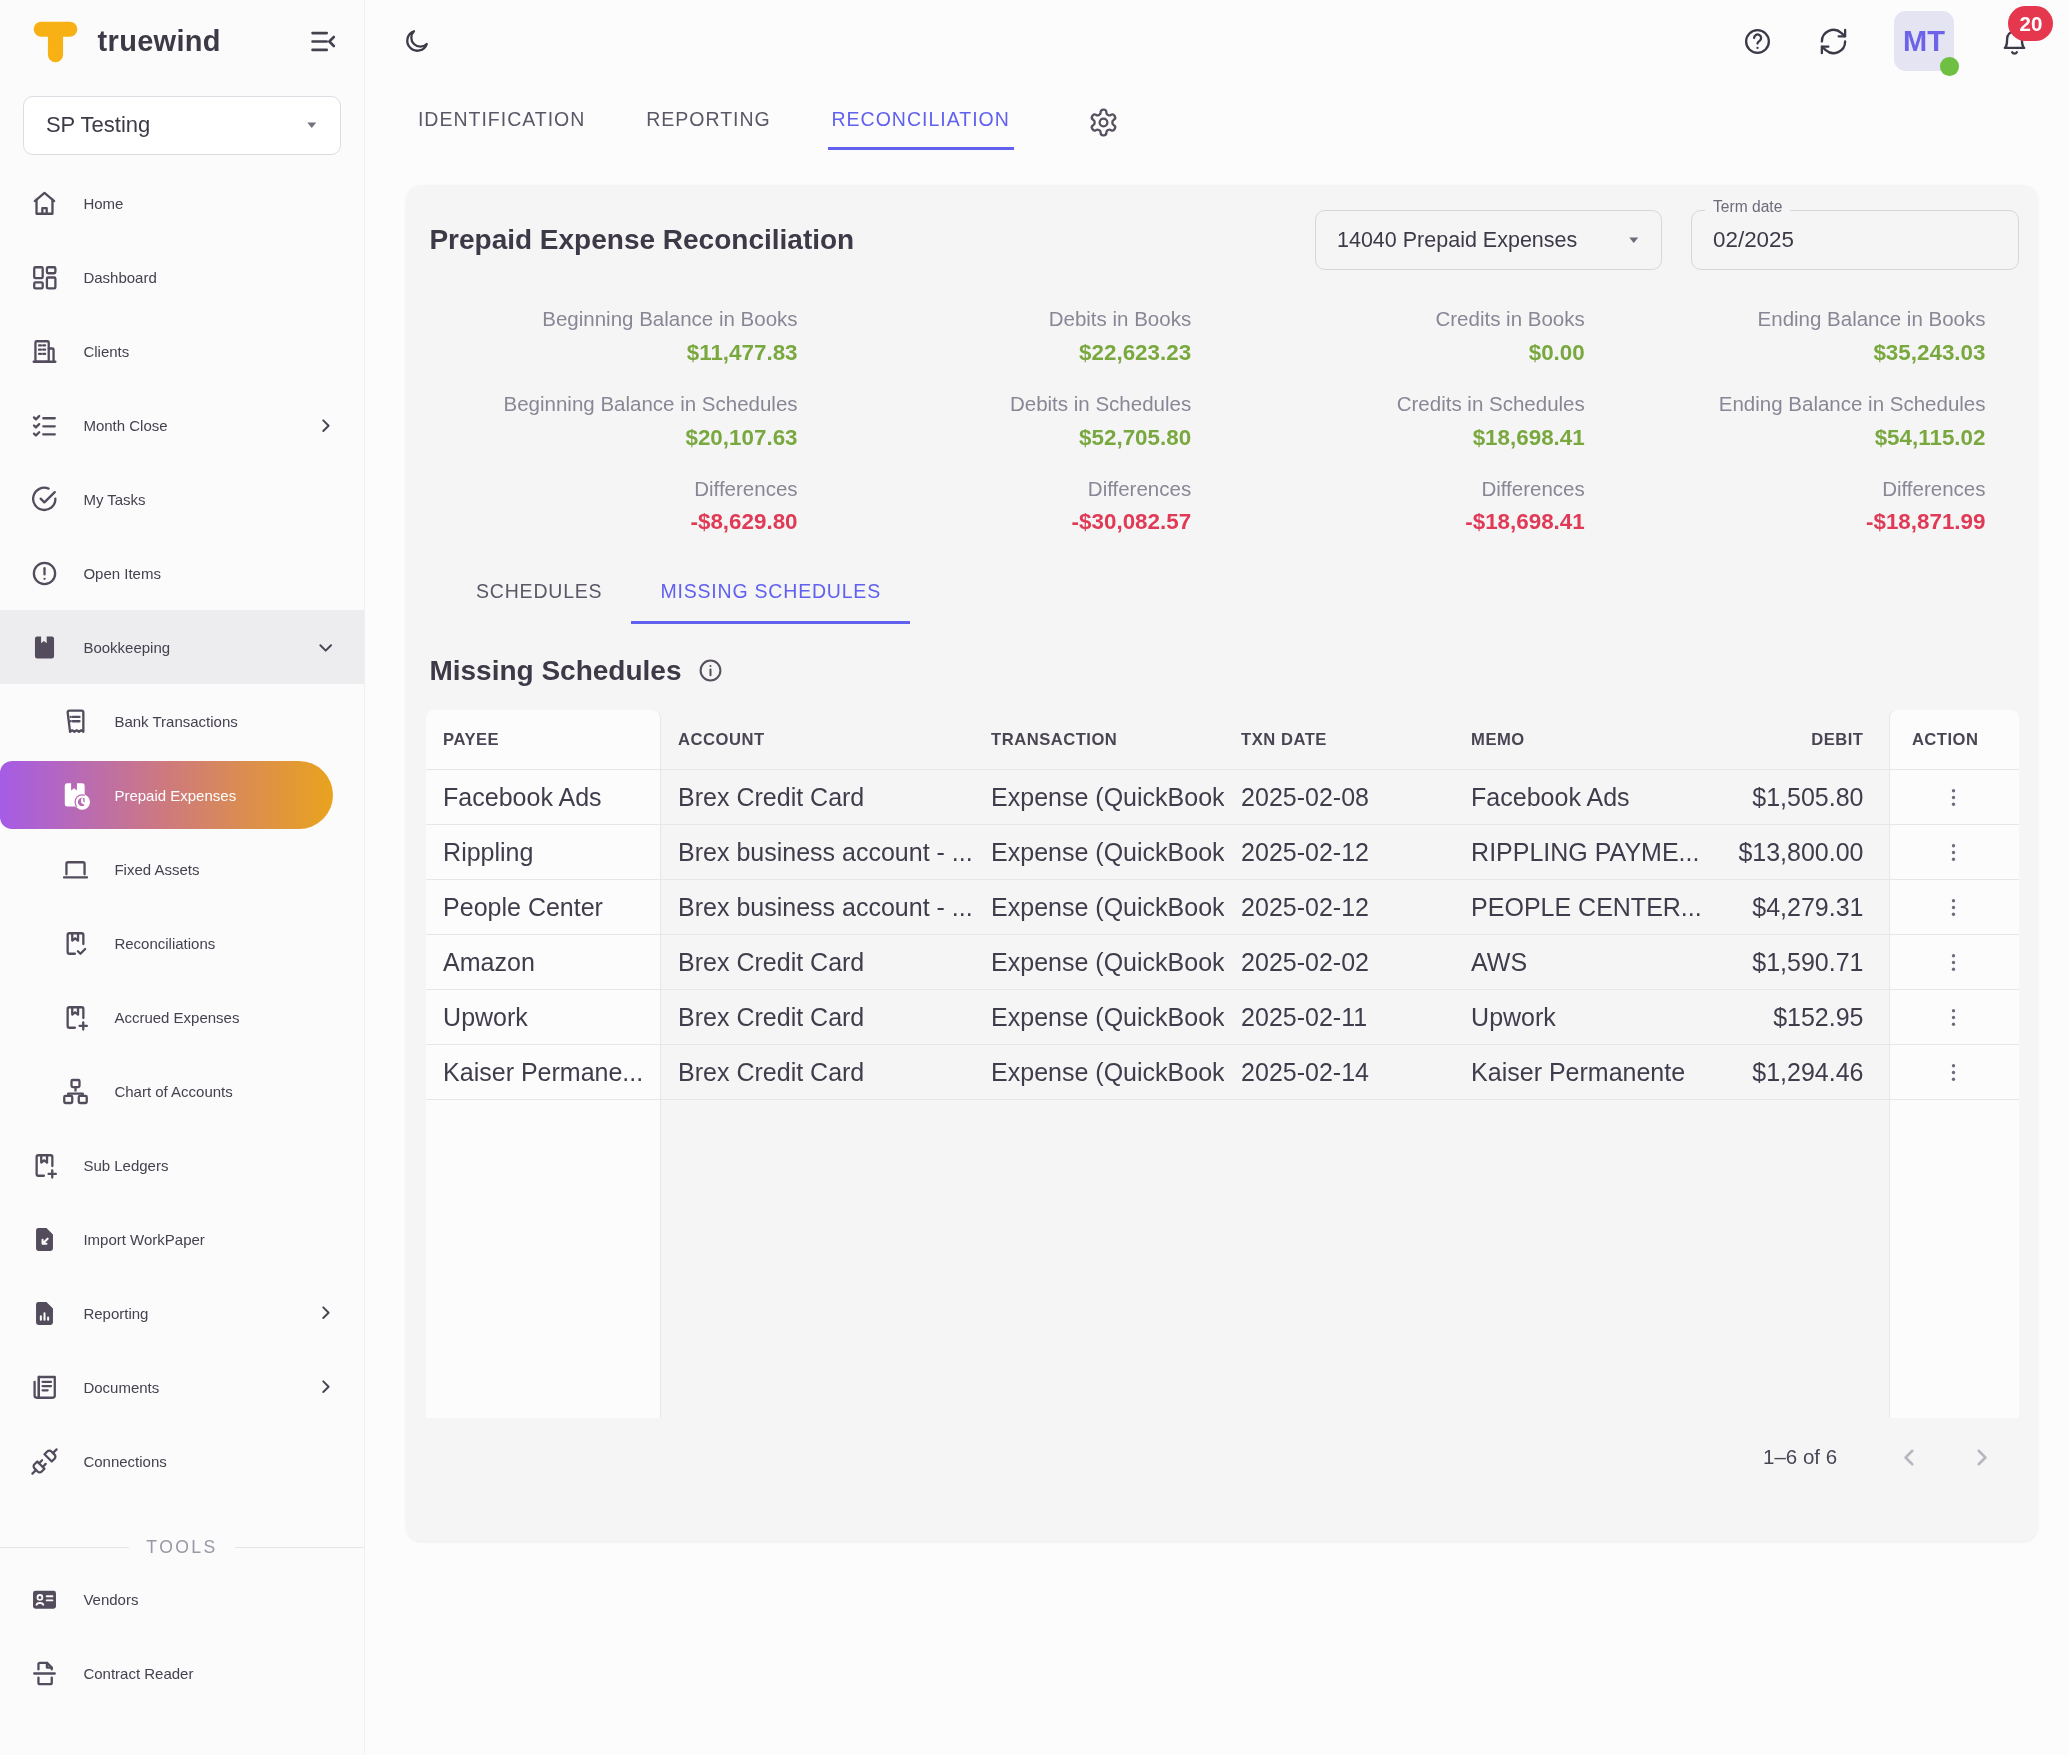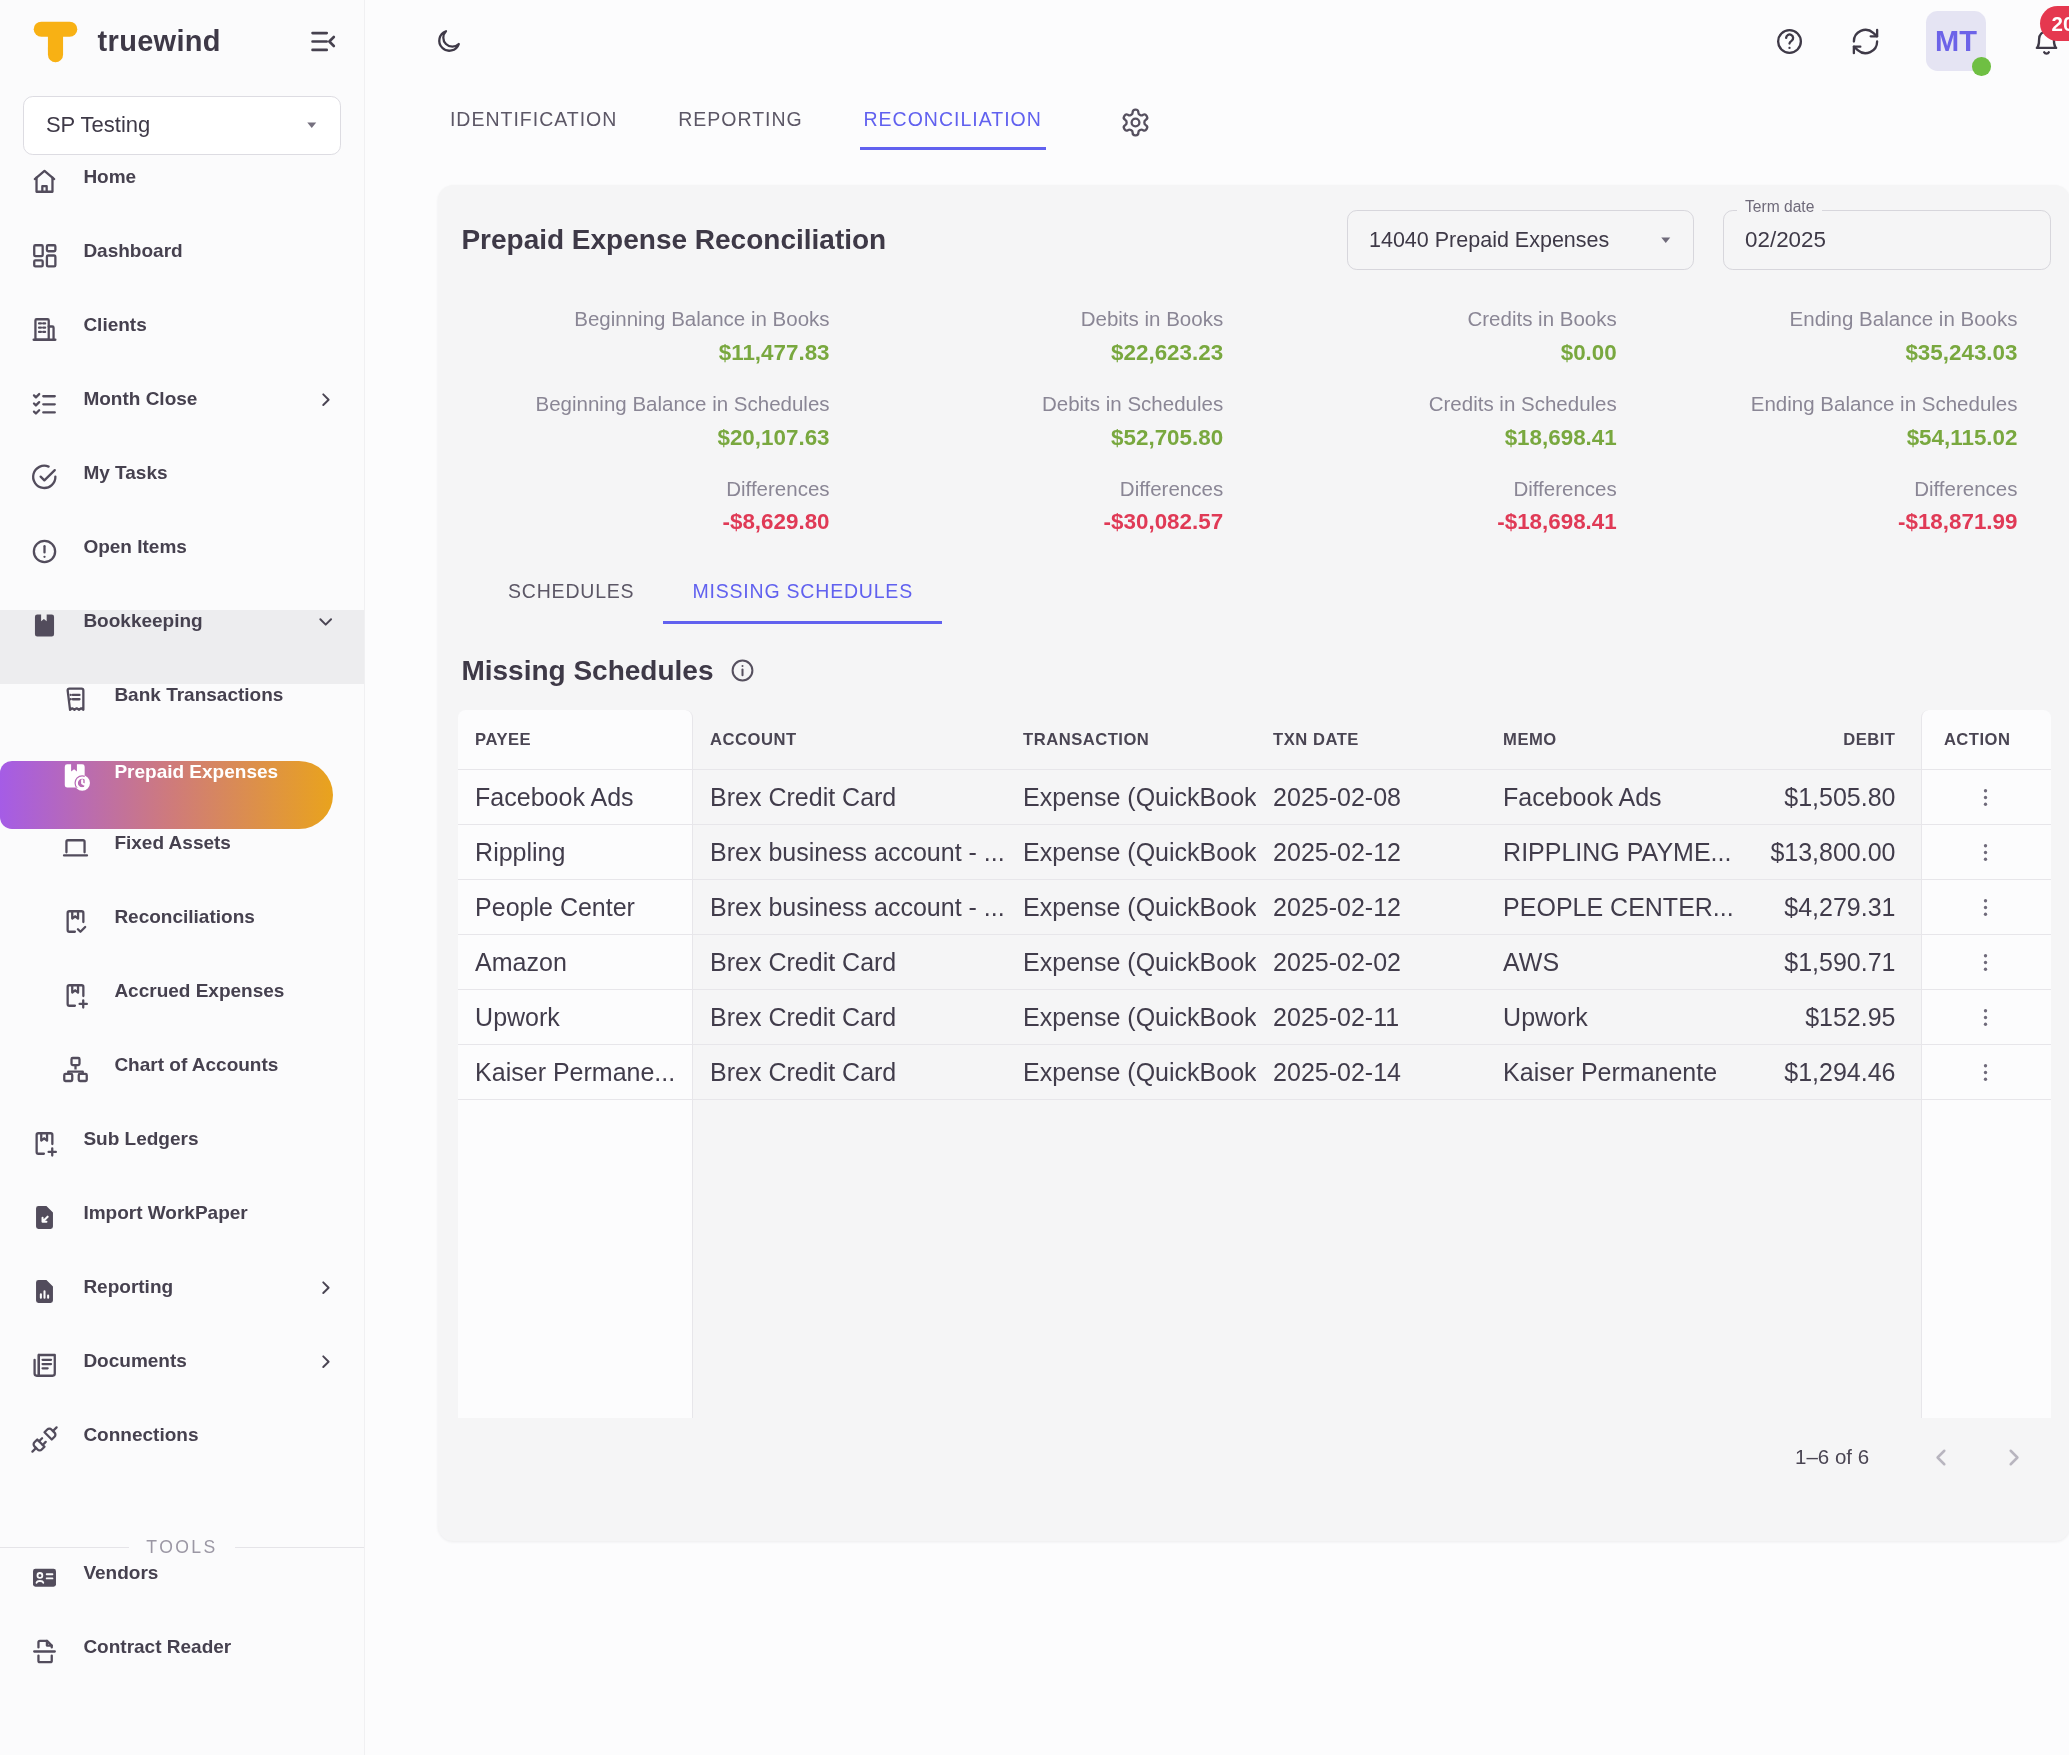--- a/index.html
+++ b/index.html
@@ -6,32 +6,32 @@
     --accent:#6161EF; --positive:#79A83F; --negative:#E03A56;
     --brand-yellow:#F8B114; --gradient-start:#A55CE6; --gradient-mid:#CF7B7A; --gradient-end:#E9A31D;
     --badge-red:#E5384F; --avatar-text:#6C63E8; --online-green:#6FBF43;
     --ink:#3E3947; --ink-2:#46414F; --muted:#8A8695; --line:#E7E6EA;
   }
   *{box-sizing:border-box; margin:0; padding:0;}
   body{
     width:2069px; height:1755px; overflow:hidden; background:#FCFCFD;
     font-family:"Liberation Sans", sans-serif; color:var(--ink);
   }
-  .app{display:flex; width:2069px; height:1755px;gap:32px;}
+  .app{display:flex; width:2069px; height:1755px;}
 
   
   .sidebar{width:365px; min-width:365px; background:#FBFBFC; border-right:1px solid #F0F0F2; display:flex; flex-direction:column;}
   .brand-row{height:82px; display:flex; align-items:center; padding-left:29px; gap:15.6px;}
   .brand-name{font-size:29px; font-weight:700; letter-spacing:0.3px; color:var(--ink);}
   .collapse-btn{margin-left:auto; margin-right:25px; color:var(--ink-2); display:flex; cursor:pointer;}
   .workspace{margin:13.7px 23.4px 3.9px 23.4px; height:59px; background:#FFFFFF; border:1px solid #DDDCE2; border-radius:9.8px;
     display:flex; align-items:center; padding:0 17.6px 0 21.5px; font-size:22px; color:var(--ink); cursor:pointer;}
   .workspace .caret{margin-left:auto; color:#75707F; display:flex;}
   .nav{margin-top:7.8px; flex:1;}
-  .nav-item{height:74px; display:flex; padding-left:29px; gap:23.4px; font-size:19px; color:var(--ink-2); cursor:pointer;font-weight:bold;}
+  .nav-item{height:74px; display:flex; align-items:center; padding-left:29px; gap:23.4px; font-size:15px; color:var(--ink-2); cursor:pointer;}
   .nav-item .icn{width:31px; height:31px; display:flex; align-items:center; justify-content:center; color:#524C5C; flex:none;}
   .nav-item .chev{margin-left:auto; margin-right:27px; color:#4A4553; display:flex;}
   .nav-item.sub{padding-left:60px;}
   .nav-item.parent-open{background:#EDEDEF;}
   .nav-item.active-gradient{height:68px; margin:2.9px 31px 2.9px 0; padding-left:60px; border-radius:13.7px 39px 39px 13.7px;
     background:linear-gradient(90deg,var(--gradient-start),var(--gradient-mid) 52%,var(--gradient-end)); color:#FFFFFF;}
   .nav-item.active-gradient .icn{color:#FFFFFF;}
   .tools-divider{display:flex; align-items:center; gap:17.6px; margin:39px 0 3.9px 0; color:#9B97A4; font-size:17.6px; letter-spacing:2.4px;}
   .tools-divider .rule{flex:1; height:1px; background:#E5E4E8;}
 

